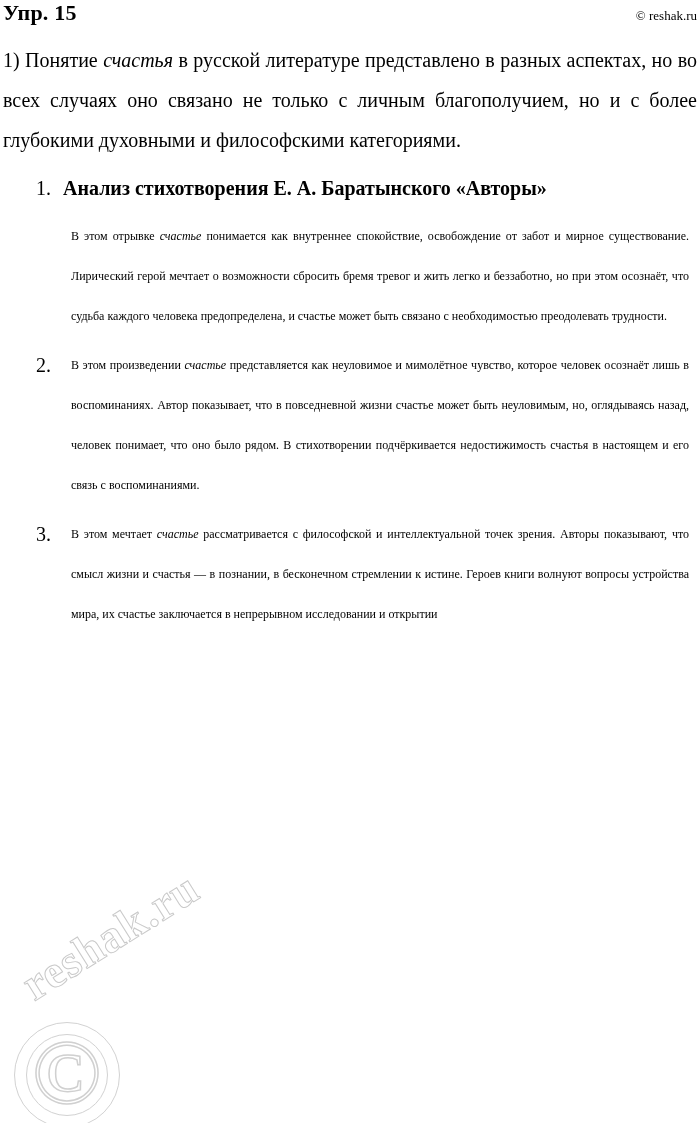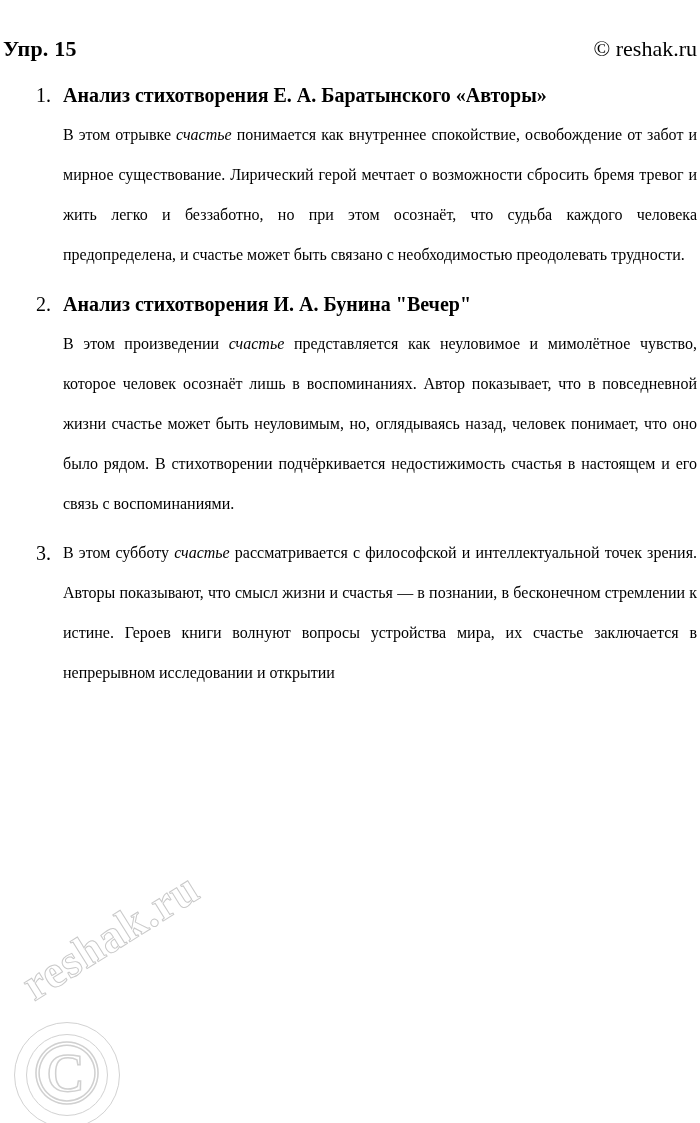--- a/index.html
+++ b/index.html
@@ -25,30 +25,29 @@
     padding: 0 3px;
   }
 
   
   .page-header {
     display: flex;
     align-items: baseline;
     justify-content: space-between;
     height: 30px;
     padding-top: 1px;
-    margin-top: 36px;
   }
   .exercise-title {
     font-size: 22px;
     font-weight: bold;
     line-height: 24px;
     letter-spacing: 0.2px;
   }
   .site-credit {
-    font-size: 22px;
+    font-size: 13px;
     font-weight: normal;
     line-height: 24px;
     white-space: nowrap;
   }
 
   
   .intro-paragraph {
     font-size: 20px;
     line-height: 40px;
     text-align: justify;
@@ -81,26 +80,26 @@
   }
   .section-number {
     position: absolute;
     left: 33px;
     top: 0;
     font-weight: normal;
     font-size: 20px;
     line-height: 40px;
   }
   .section-body {
-    font-size: 16px;
+    font-size: 12px;
     line-height: 40px;
     text-align: justify;
     text-align-last: left;
     padding-left: 60px;
-    margin: 0;
+    margin: 8px;
   }
   .section-item + .section-item {
     margin-top: 9px;
   }
   em.term {
     font-style: italic;
   }
 
   
   .watermark {
@@ -172,34 +171,35 @@
     <div class="watermark-text">reshak.ru</div>
   </div>
 
   <div class="content">
 
     <div class="page-header">
       <div class="exercise-title">Упр. 15</div>
       <div class="site-credit">© reshak.ru</div>
     </div>
 
+    <p class="intro-paragraph"><span>1) Понятие </span><em class="term">счастья</em><span> в русской литературе представлено в разных аспектах, но во всех случаях оно связано не только с личным благополучием, но и с более глубокими духовными и философскими категориями.</span></p>
 
     <ol class="section-list">
 
       <li class="section-item">
         <div class="section-heading"><span class="section-number">1.</span><span>Анализ стихотворения Е. А. Баратынского «Авторы»</span></div>
         <p class="section-body"><span>В этом отрывке </span><em class="term">счастье</em><span> понимается как внутреннее спокойствие, освобождение от забот и мирное существование. Лирический герой мечтает о возможности сбросить бремя тревог и жить легко и беззаботно, но при этом осознаёт, что судьба каждого человека предопределена, и счастье может быть связано с необходимостью преодолевать трудности.</span></p>
       </li>
 
       <li class="section-item">
-        <div class="section-heading"><span class="section-number">2.</span><span>Анализ стихотворения И. А. Бунина "Вечер"</span></div>
+        <div class="section-heading"><span class="section-number">2.</span></div>
         <p class="section-body"><span>В этом произведении </span><em class="term">счастье</em><span> представляется как неуловимое и мимолётное чувство, которое человек осознаёт лишь в воспоминаниях. Автор показывает, что в повседневной жизни счастье может быть неуловимым, но, оглядываясь назад, человек понимает, что оно было рядом. В стихотворении подчёркивается недостижимость счастья в настоящем и его связь с воспоминаниями.</span></p>
       </li>
 
       <li class="section-item">
         <div class="section-heading justify-both"><span class="section-number">3.</span></div>
-        <p class="section-body"><span>В этом субботу </span><em class="term">счастье</em><span> рассматривается с философской и интеллектуальной точек зрения. Авторы показывают, что смысл жизни и счастья — в познании, в бесконечном стремлении к истине. Героев книги волнуют вопросы устройства мира, их счастье заключается в непрерывном исследовании и открытии</span></p>
+        <p class="section-body"><span>В этом мечтает </span><em class="term">счастье</em><span> рассматривается с философской и интеллектуальной точек зрения. Авторы показывают, что смысл жизни и счастья — в познании, в бесконечном стремлении к истине. Героев книги волнуют вопросы устройства мира, их счастье заключается в непрерывном исследовании и открытии</span></p>
       </li>
 
     </ol>
 
   </div>
 </div>
 
 </body></html>

